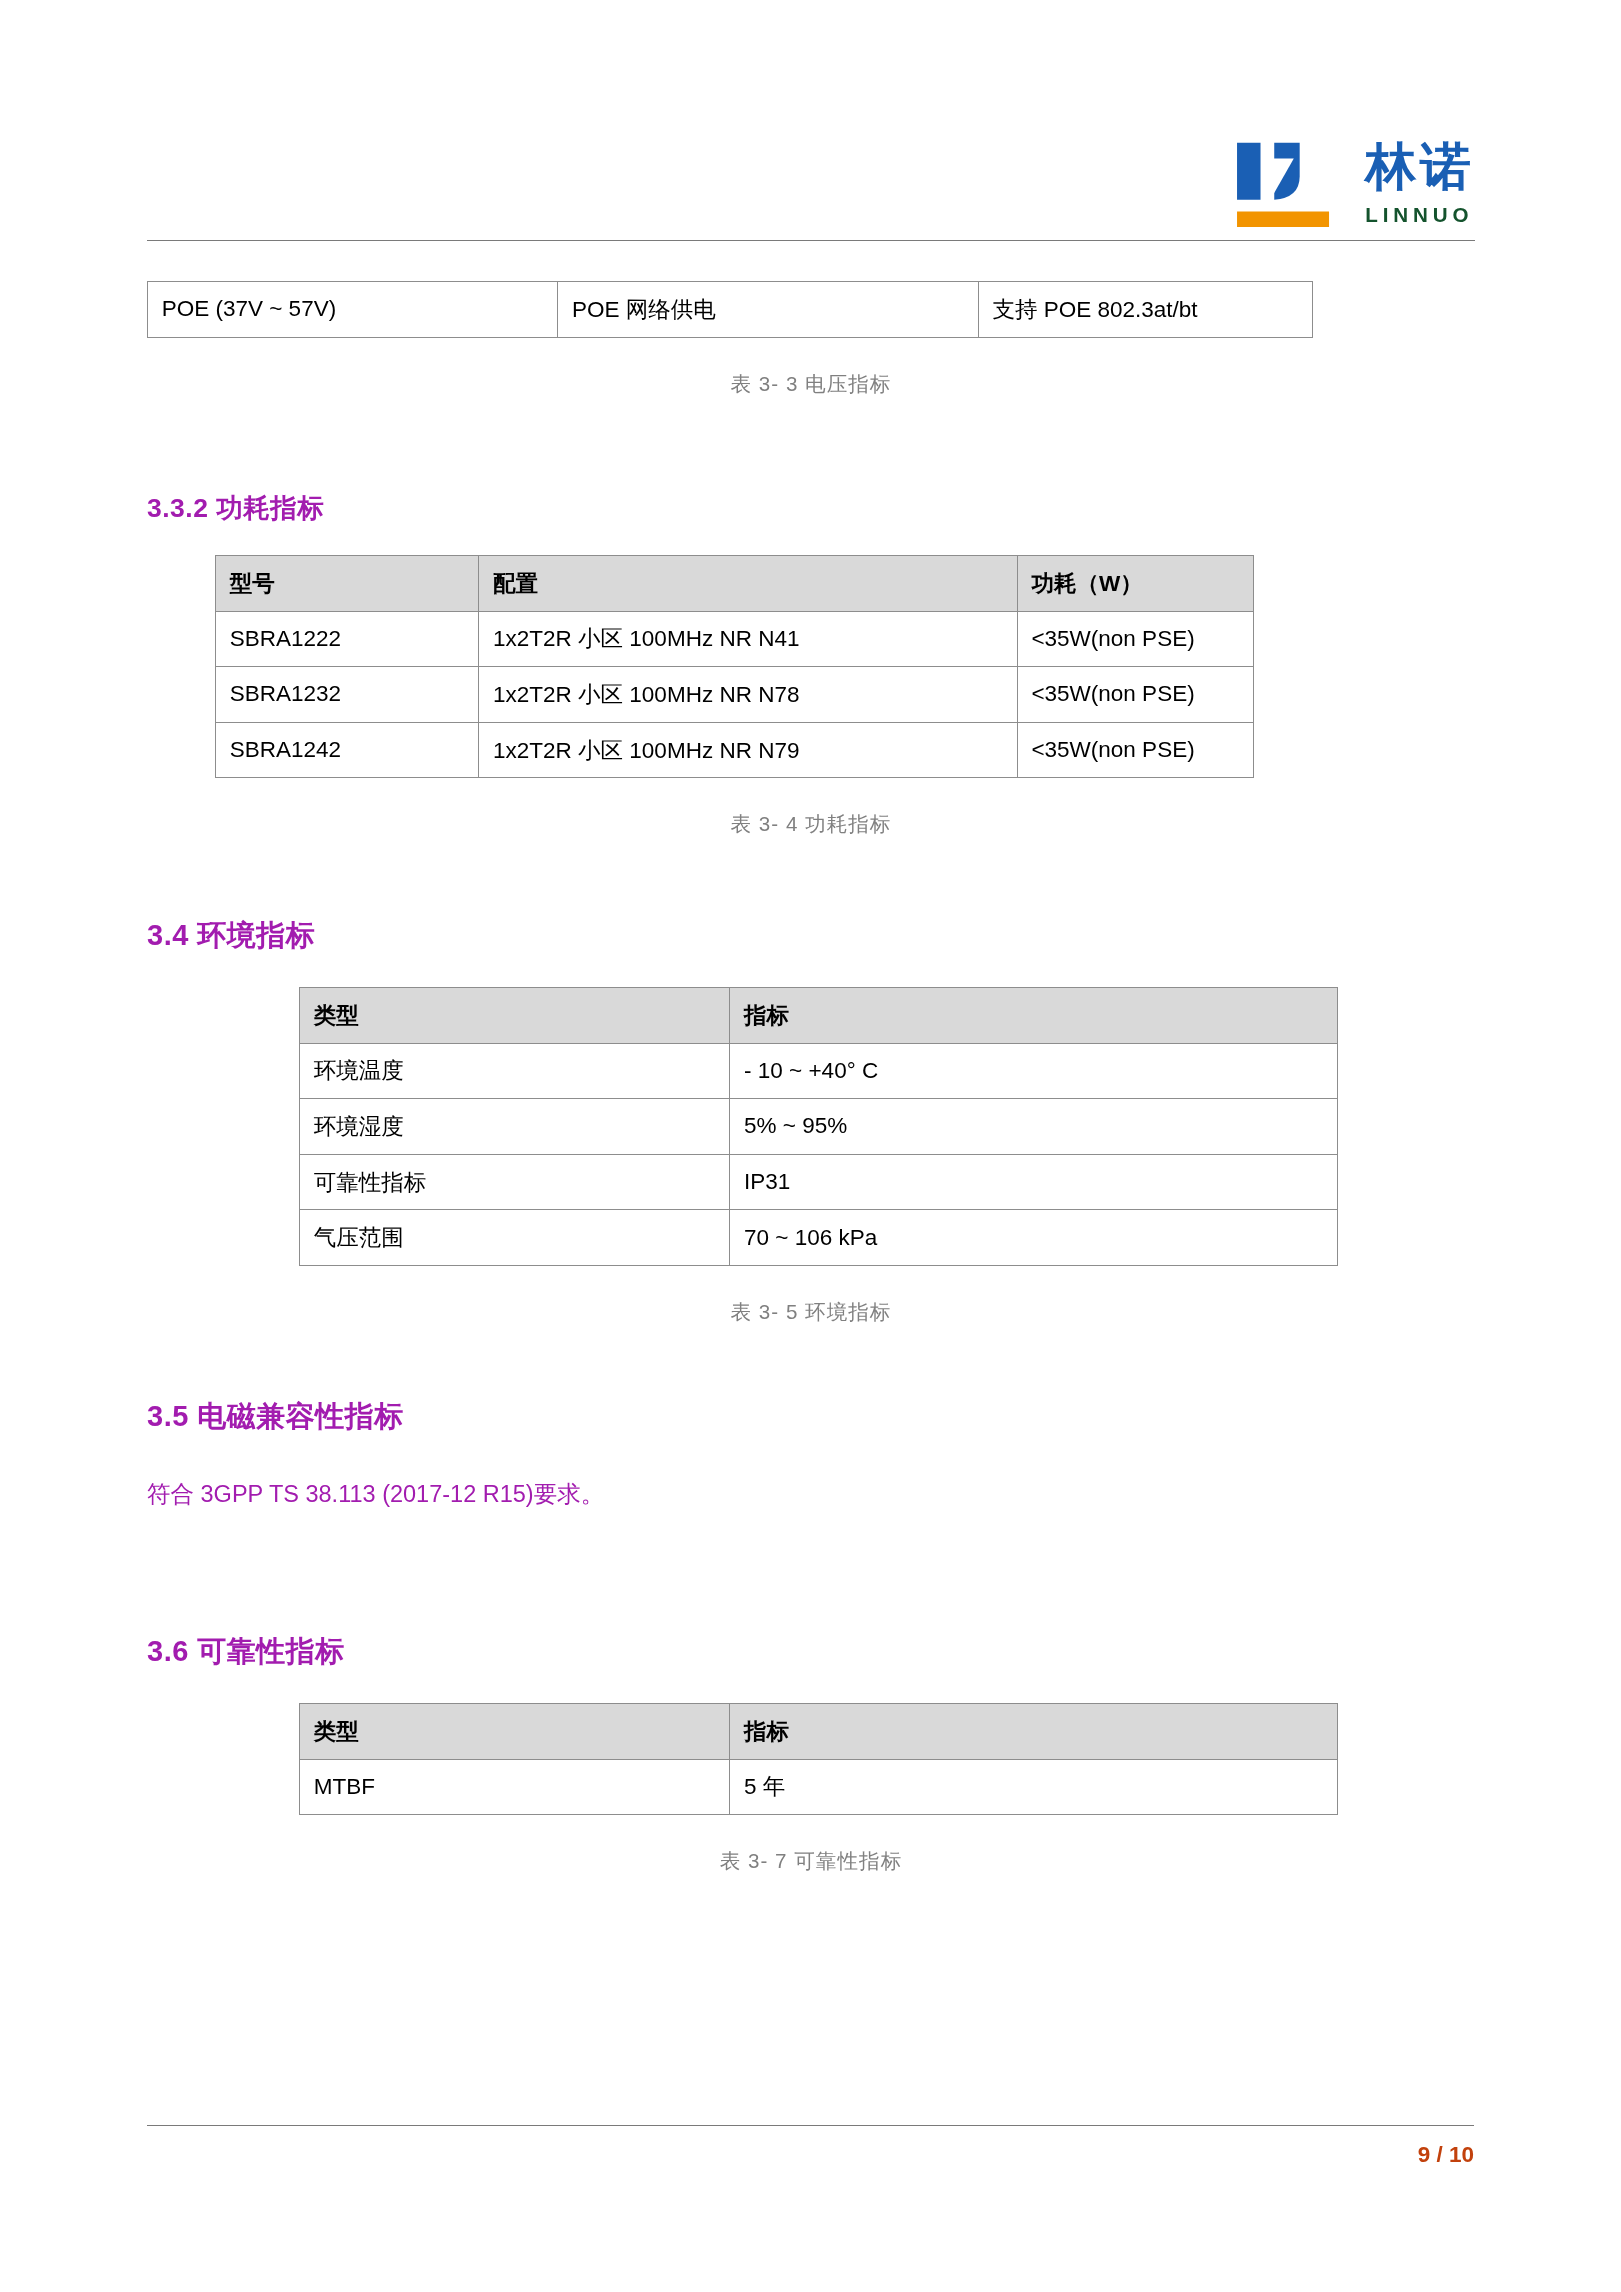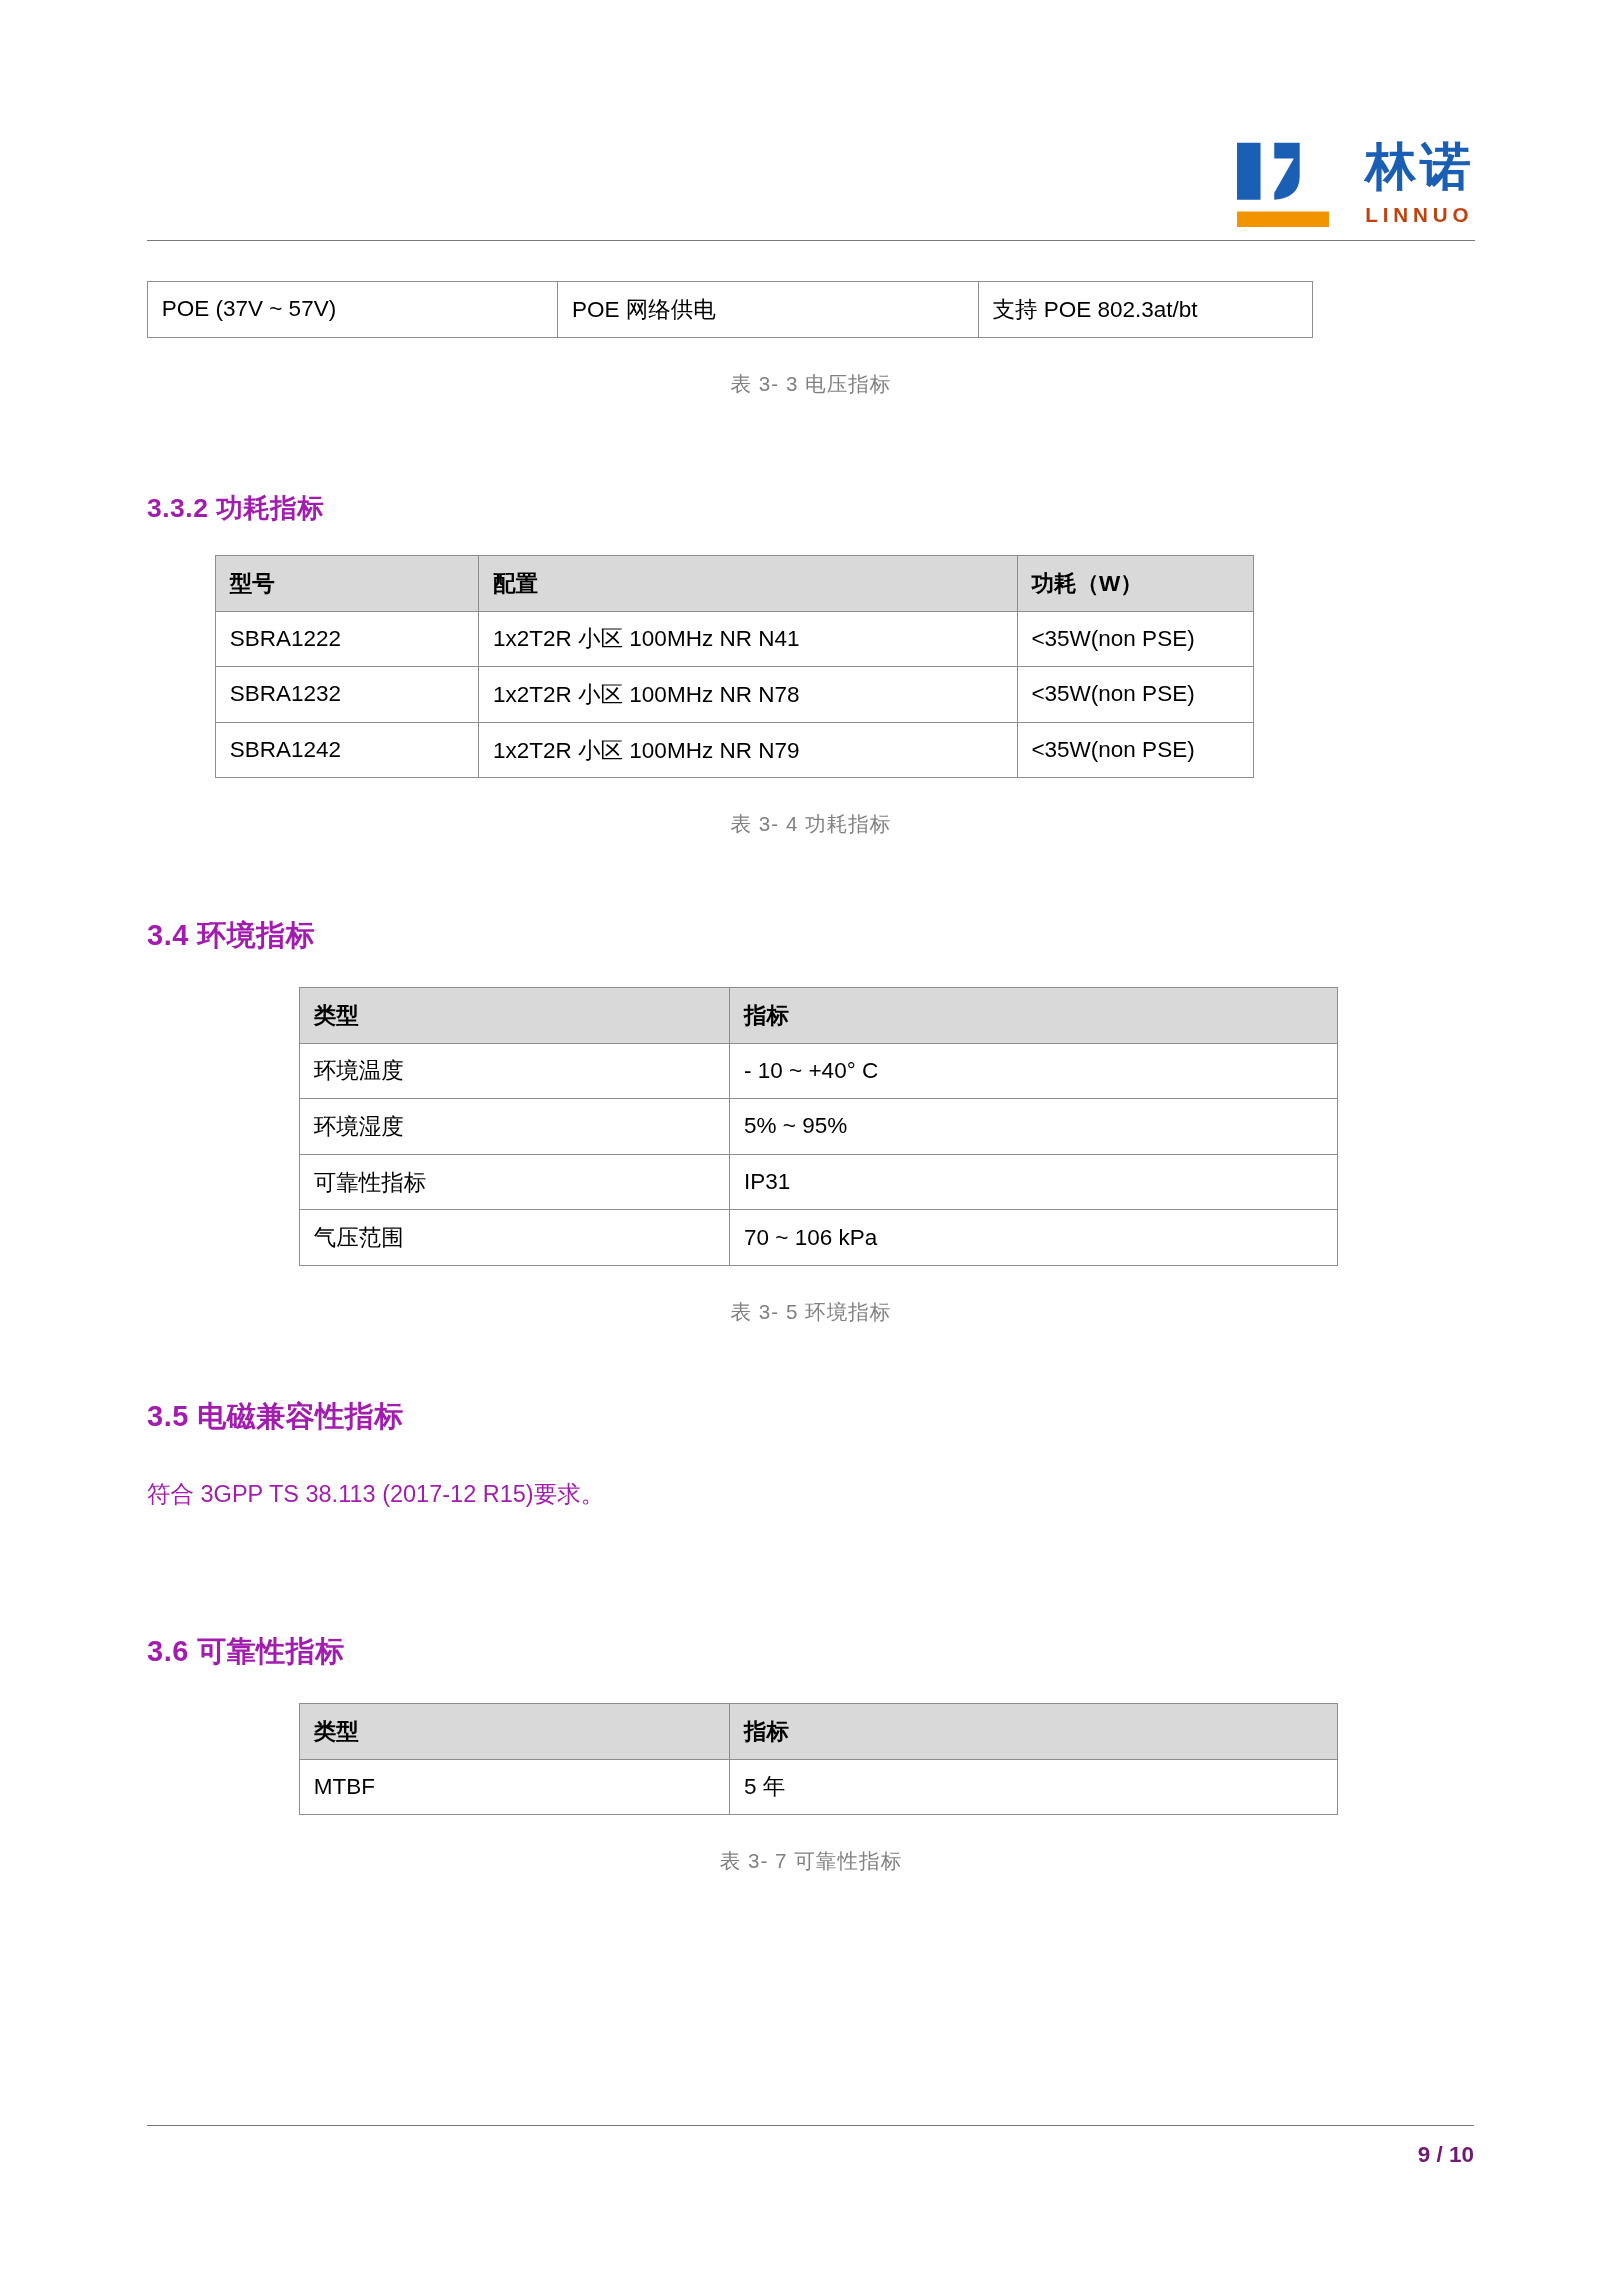--- a/index.html
+++ b/index.html
@@ -52,21 +52,21 @@
   .logo-cn {
     font-size: 51px;
     font-weight: 700;
     color: #1a5fb4;
     letter-spacing: 3.9px;
     font-family: "DejaVu Sans", sans-serif;
   }
   .logo-en {
     font-size: 20.6px;
     font-weight: 700;
-    color: #c2410c;
+    color: #14532d;
     letter-spacing: 4.9px;
     margin-top: 13px;
     font-family: "Liberation Sans", sans-serif;
   }
   .header-rule {
     position: absolute;
     left: 0;
     right: 0;
     top: 240px;
     border-top: 1px solid #7a7a7a;
@@ -135,21 +135,21 @@
     right: 147px;
     top: 2125px;
     border-top: 1px solid #7a7a7a;
   }
   .footer-page {
     position: absolute;
     right: 147px;
     top: 2142px;
     font-size: 22.5px;
     font-weight: bold;
-    color: #701a75;
+    color: #c2410c;
   }
 </style>
 </head>
 <body>
 
 <div class="page">
 
   <div class="content">
     <div class="header">
       <div class="logo">

